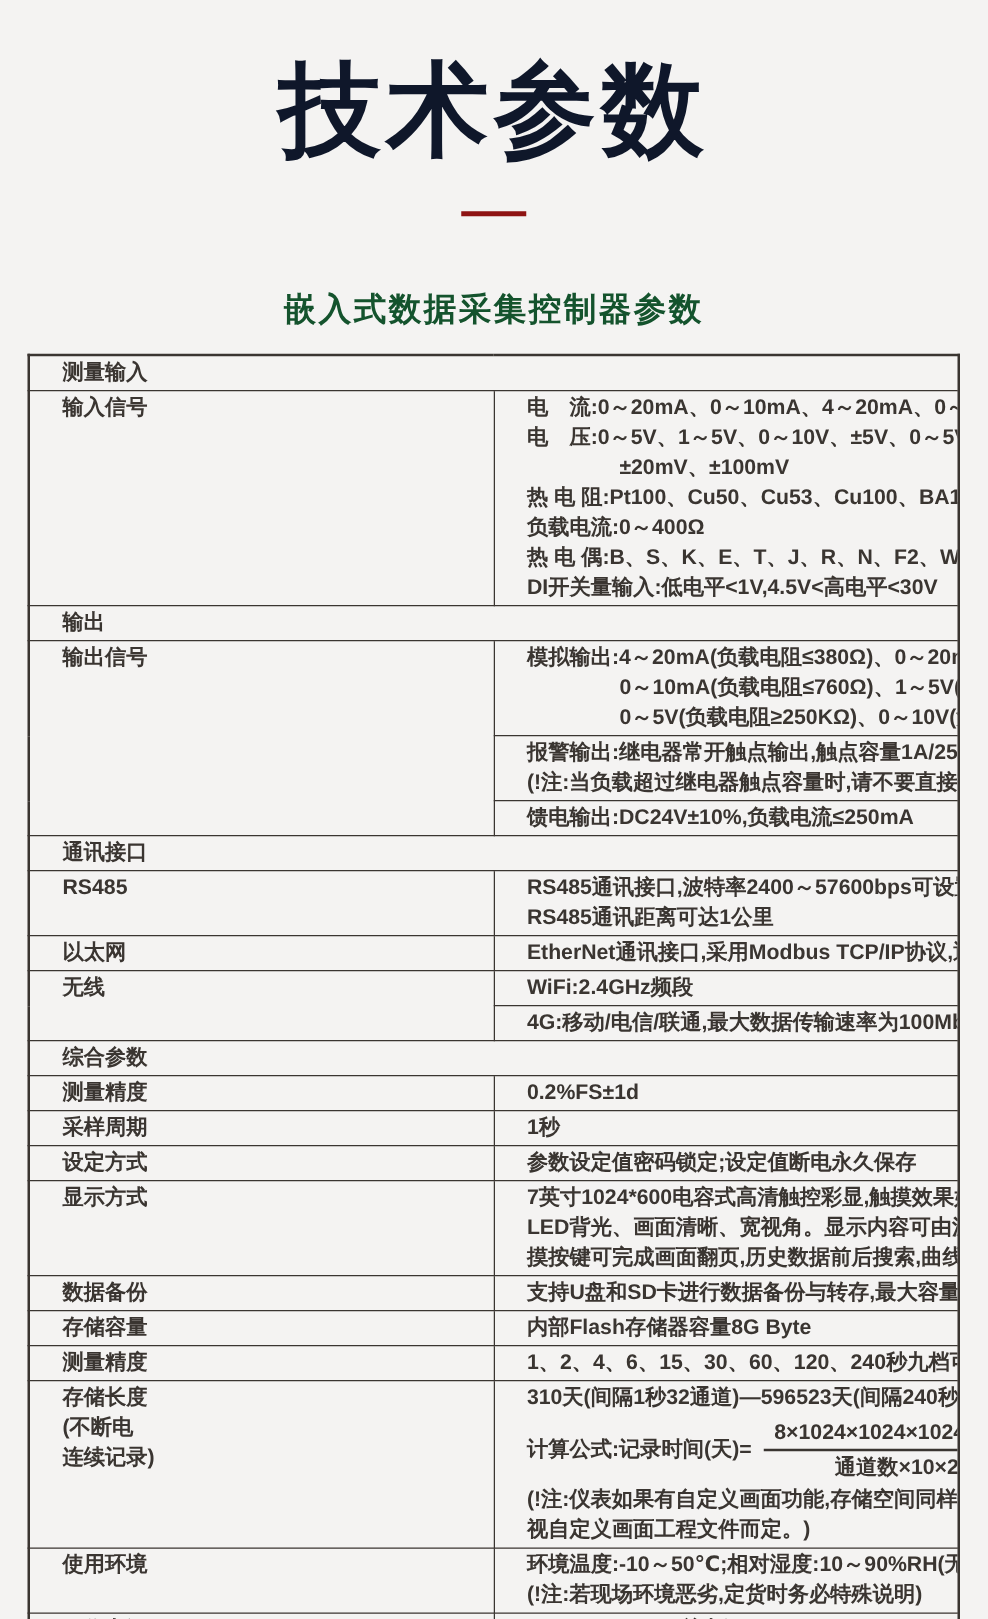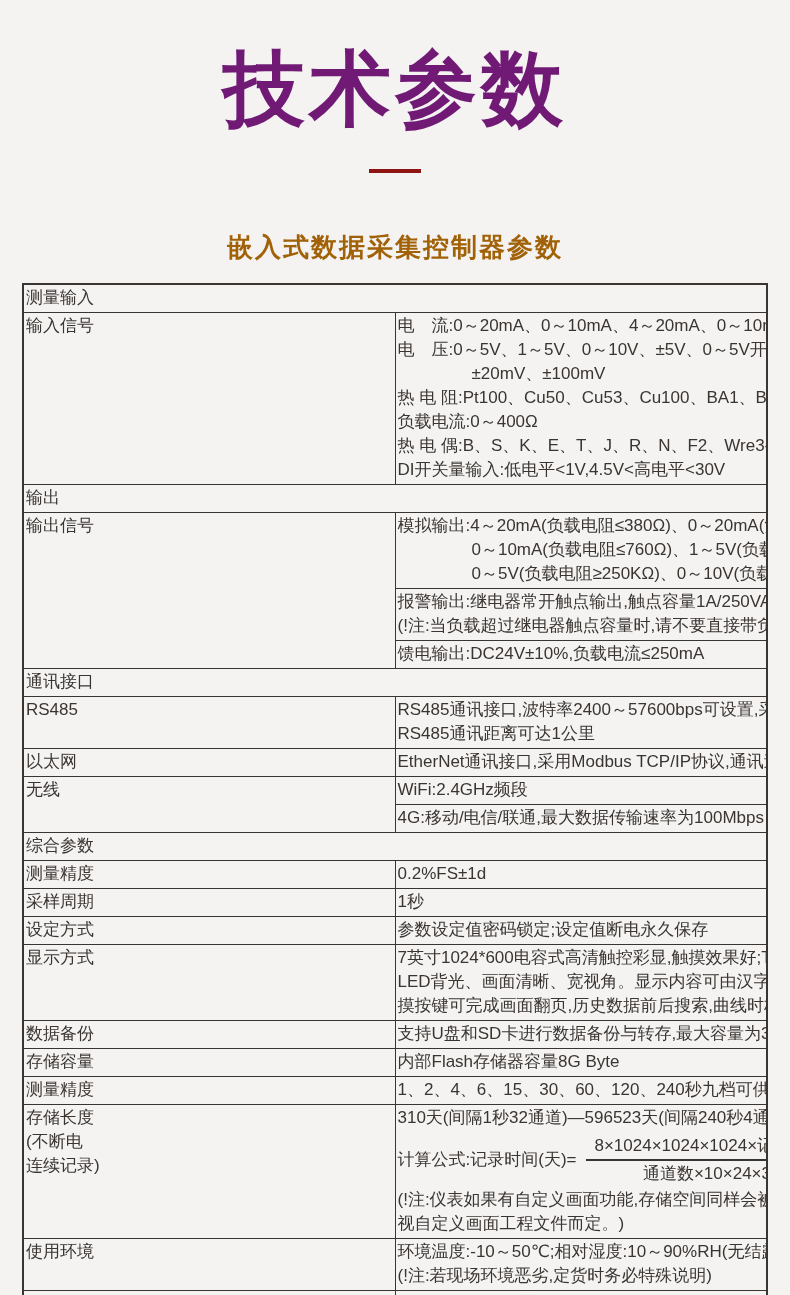--- a/index.html
+++ b/index.html
@@ -18,54 +18,55 @@
   }
   
   .hero-title {
     margin: 0;
     padding-top: 36px;
     text-align: center;
     font-size: 82px;
     line-height: 105px;
     font-weight: 900;
     letter-spacing: 4px;
-    color: #701a75;
+    color: #0f172a;
   }
   .accent-dash {
     width: 52px;
     height: 4px;
     margin: 28px auto 0 auto;
     background: #8e1313;
   }
   .sub-title {
     margin: 58px 0 20px 0;
     text-align: center;
     font-size: 26px;
     line-height: 32px;
     font-weight: 700;
     letter-spacing: 2px;
-    color: #a16207;
+    color: #14532d;
   }
   
   table.spec {
     width: 746px;
     margin: 0 auto;
     border-collapse: collapse;
     table-layout: fixed;
     font-size: 17px;
     color: #3a3531;
     background: #f4f3f2;
     border: 2px solid #3a3531;
   }
   table.spec td {
     border: 1.5px solid #3a3531;
     vertical-align: top;
-    padding: 1px 4px 2px 2px;
+    padding: 1px 4px 2px 26px;
     line-height: 24px;
     overflow: hidden;
+    font-weight: bold;
   }
   td.section-cell {
     font-weight: 400;
     padding: 2px 4px 3px 8px;
   }
   td.label-cell {
     width: 88px;
     padding-left: 8px;
     padding-right: 2px;
     white-space: pre-line;

